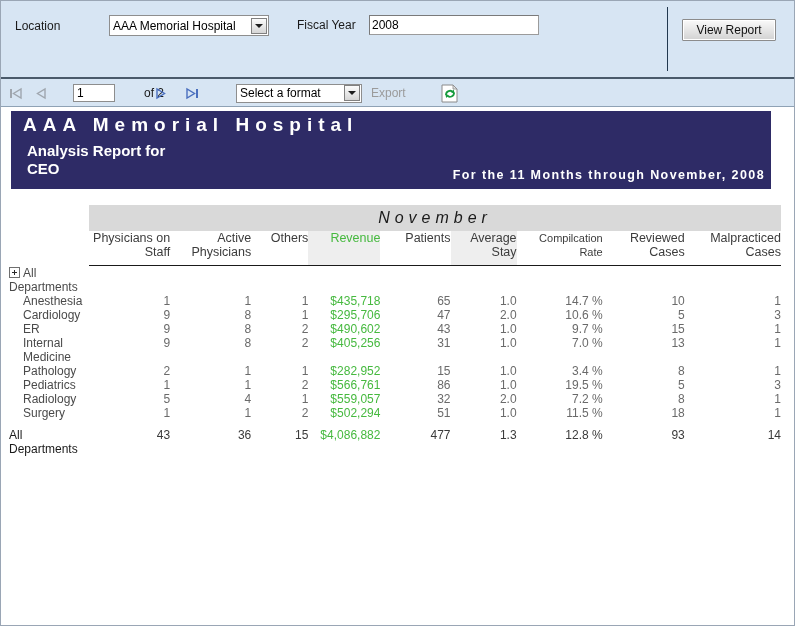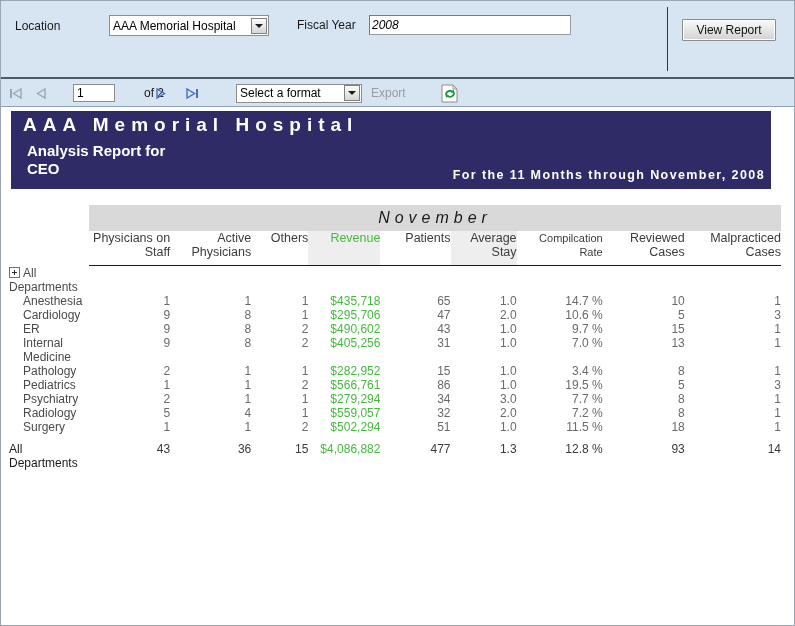--- a/index.html
+++ b/index.html
@@ -283,21 +283,21 @@
       <div class="combo" style="width:160px;">
         <span class="combo-text">AAA Memorial Hospital</span>
         <span class="combo-btn">
             <i></i>
           </span>
       </div>
     </div>
 
     <div class="param-row" style="left:296px; top:14px;">
       <span class="param-label" style="width:72px;">Fiscal Year</span>
-      <input class="txt-input" style="width: 202px; font-style: italic;" type="text" value="2008">
+      <input class="txt-input" style="width: 170px;" type="text" value="2008">
     </div>
 
 
     <div class="vsep"></div>
 
     <button class="btn" style="position:absolute; left:681px; top:18px;">View Report</button>
   </div>
 
   <div class="toolbar">
 
@@ -475,32 +475,20 @@
             <td class="num">1</td>
             <td class="num">2</td>
             <td class="num money">$566,761</td>
             <td class="num">86</td>
             <td class="num">1.0</td>
             <td class="num">19.5 %</td>
             <td class="num">5</td>
             <td class="num">3</td>
           </tr>
           <tr>
-            <td class="rowlabel dept">Psychiatry</td>
-            <td class="num">2</td>
-            <td class="num">1</td>
-            <td class="num">1</td>
-            <td class="num money">$279,294</td>
-            <td class="num">34</td>
-            <td class="num">3.0</td>
-            <td class="num">7.7 %</td>
-            <td class="num">8</td>
-            <td class="num">1</td>
-          </tr>
-          <tr>
             <td class="rowlabel dept">Radiology</td>
             <td class="num">5</td>
             <td class="num">4</td>
             <td class="num">1</td>
             <td class="num money">$559,057</td>
             <td class="num">32</td>
             <td class="num">2.0</td>
             <td class="num">7.2 %</td>
             <td class="num">8</td>
             <td class="num">1</td>

